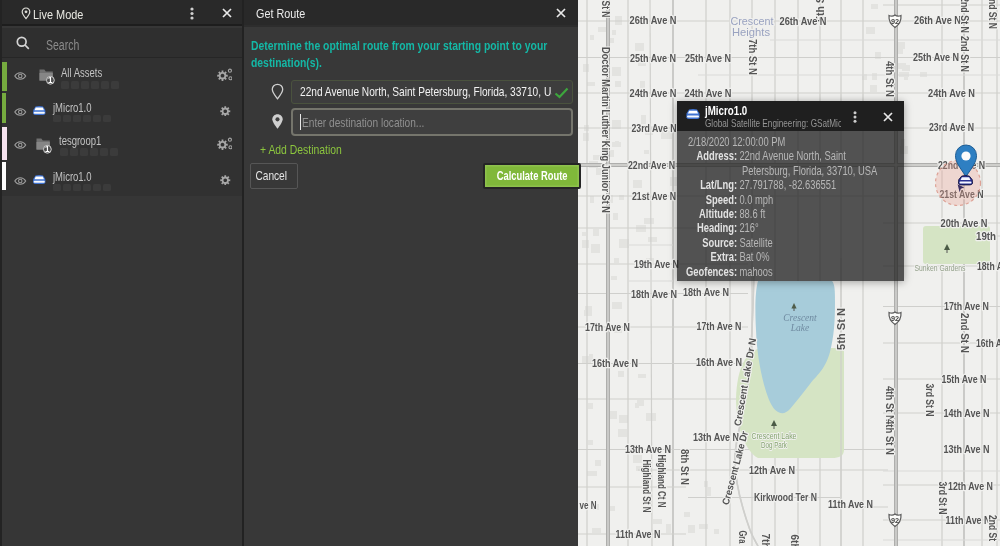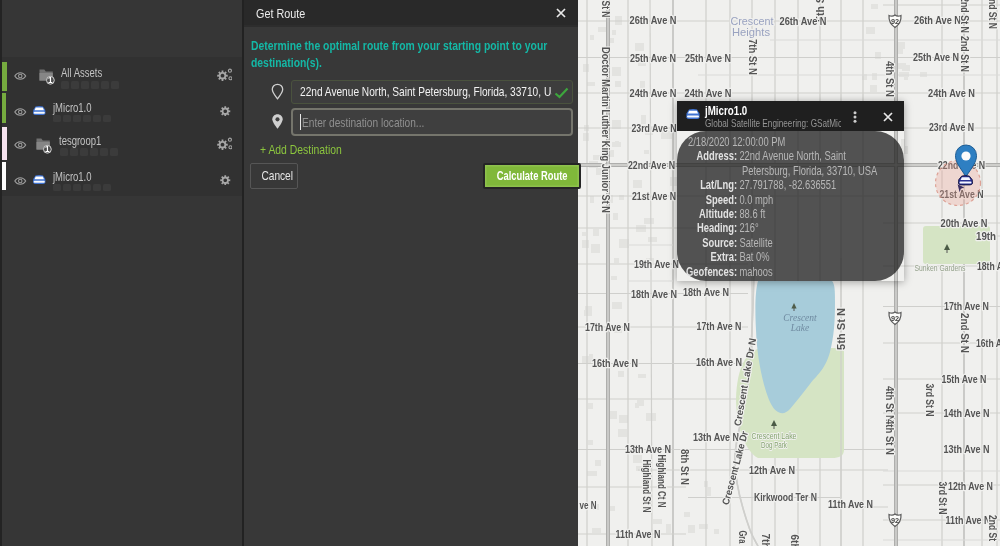--- a/index.html
+++ b/index.html
@@ -22,28 +22,28 @@
   #p-head .title { position:absolute; left:12px; top:5.5px; font-size:13.5px; color:#ececec; }
   .cx { display:inline-block; transform-origin:0 50%; white-space:pre; }
   #p-desc { position:absolute; left:6.5px; top:37.5px; font-size:12.5px; line-height:17.5px; color:#14b8a6;font-weight:bold; }
   .inp { position:absolute; left:47px; width:282px; height:24px; background:#3d3d3d; border:1px solid #2a2a2a; border-radius:3px; }
   #inp1 { top:80px; border-color:#4a523e; }
   #inp1 .txt { position:absolute; left:8px; top:2.5px; font-size:13px; color:#f2f2f2; white-space:nowrap; overflow:hidden; width:252px; }
   #inp2 { top:107.5px; height:28px; border:2px solid #75756c; background:#3f3f3f; border-radius:4px; }
   #inp2 .txt { position:absolute; left:9px; top:5px; font-size:13px; color:#8f8f8f; }
   #adddest { position:absolute; left:16px; top:141.5px; font-size:13px; color:#8cc63e; }
   .btn { position:absolute; top:163px; height:25.5px; font-size:13px; }
-  #btn-cancel { left:6px; width:48px; background:#383838; border:1px solid #565656; border-radius:2px; color:#e5e5e5; text-align:right; line-height:23px; }
+  #btn-cancel { left:6px; width:48px; background:#383838; border:1px solid #565656; border-radius:2px; color:#e5e5e5; text-align:left; line-height:23px; }
   #btn-calc { left:239px; width:98px; background:#80b83a; border:2px solid #252525; border-radius:2px; color:#fff; font-weight:bold; display:flex; align-items:center; justify-content:center; box-shadow:inset 0 0 0 1.5px #8ec14d; }
   
   #map { position:absolute; left:578px; top:0; width:422px; height:546px; background:#a21caf; }
   
   #popup { position:absolute; left:99px; top:100.5px; width:227px; box-shadow:0 1px 8px rgba(0,0,0,0.35); }
   #pp-head { position:relative; height:30.5px; background:#1f1f1f; }
-  #pp-body { background:rgba(30,30,30,0.75); padding:4px 0 5px 0; height:150px;border-radius:29px; }
+  #pp-body { background:rgba(30,30,30,0.75); padding:4px 0 5px 0; height:150px; }
   #pp-inner { width:291px; transform:scaleX(0.78); transform-origin:0 0; }
   .pr { font-size:12px; line-height:14.4px; color:#b7b7b7; display:flex; }
   .plabel { flex:0 0 77px; text-align:right; color:#e2e2e2; font-weight:bold; }
   .pval { margin-left:3px; white-space:pre; }
 </style>
 </head>
 <body>
 <div id="map">
 <svg id="mapsvg" width="422" height="546" viewBox="0 0 422 546" style="position:absolute;left:0;top:0" font-family="Liberation Sans, sans-serif">
 <rect width="422" height="546" fill="#f0f0ee"></rect>
@@ -374,21 +374,43 @@
           </div>
     <div class="pr">
             <div class="plabel">Geofences:</div>
             <div class="pval">mahoos</div>
           </div>
   </div>
       </div>
 </div>
   </div>
 <div id="sidebar">
+  <div id="sb-head">
+    <svg class="abs" style="left:19px;top:7px" width="10" height="13" viewBox="0 0 10 13">
+        <path d="M5 1 C2.8 1 1.2 2.7 1.2 4.8 C1.2 7.2 5 11.6 5 11.6 C5 11.6 8.8 7.2 8.8 4.8 C8.8 2.7 7.2 1 5 1 Z" fill="none" stroke="#dcdcd6" stroke-width="1.2"></path>
+        <circle cx="5" cy="4.8" r="1.4" fill="#dcdcd6"></circle>
+      </svg>
+    <span class="title cx" style="transform:scaleX(0.81)">Live Mode</span>
+    <svg class="abs" style="left:188px;top:7px" width="4" height="13">
+        <circle cx="2" cy="2" r="1.6" fill="#cfcfcf"></circle>
+        <circle cx="2" cy="6.5" r="1.6" fill="#cfcfcf"></circle>
+        <circle cx="2" cy="11" r="1.6" fill="#cfcfcf"></circle>
+      </svg>
+    <svg class="abs" style="left:220px;top:8px" width="10" height="10">
+        <path d="M1 1 L9 9 M9 1 L1 9" stroke="#e8e8e8" stroke-width="1.7"></path>
+      </svg>
+  </div>
   <div style="position:absolute;left:0;top:57px;width:100%;height:139px;background:#313131"></div>
+  <div id="sb-search" style="background:#2f2f2f">
+    <svg class="abs" style="left:14px;top:8px" width="14" height="14" viewBox="0 0 14 14">
+        <circle cx="5.7" cy="5.7" r="4.4" fill="none" stroke="#d4d4d4" stroke-width="1.7"></circle>
+        <path d="M9 9 L12.8 12.8" stroke="#d4d4d4" stroke-width="1.7"></path>
+      </svg>
+    <span class="ph cx" style="transform:scaleX(0.75)">Search</span>
+  </div>
 
   <div class="row" style="top:58px">
     <div class="rowbar" style="width:5px;background:#76ab3f;top:4px"></div>
     <svg class="abs eye" style="left:12px;top:14px" width="12.5" height="8" viewBox="0 0 16 10">
         <path d="M1 5 C3 1.6 5.4 0.8 8 0.8 C10.6 0.8 13 1.6 15 5 C13 8.4 10.6 9.2 8 9.2 C5.4 9.2 3 8.4 1 5 Z" fill="none" stroke="#9c9c9c" stroke-width="1.4"></path>
         <circle cx="8" cy="5" r="2.2" fill="none" stroke="#9c9c9c" stroke-width="1.4"></circle>
       </svg>
     <svg class="abs" style="left:36px;top:9px" width="18" height="19" viewBox="0 0 18 19">
         <path d="M1.5 2.5 L6.3 2.5 L7.8 4.4 L14.8 4.4 L14.8 13.6 L1.5 13.6 Z" fill="#707070"></path>
         <path d="M1.5 6 L14.8 6 L14.8 13.6 L1.5 13.6 Z" fill="#868686"></path>

